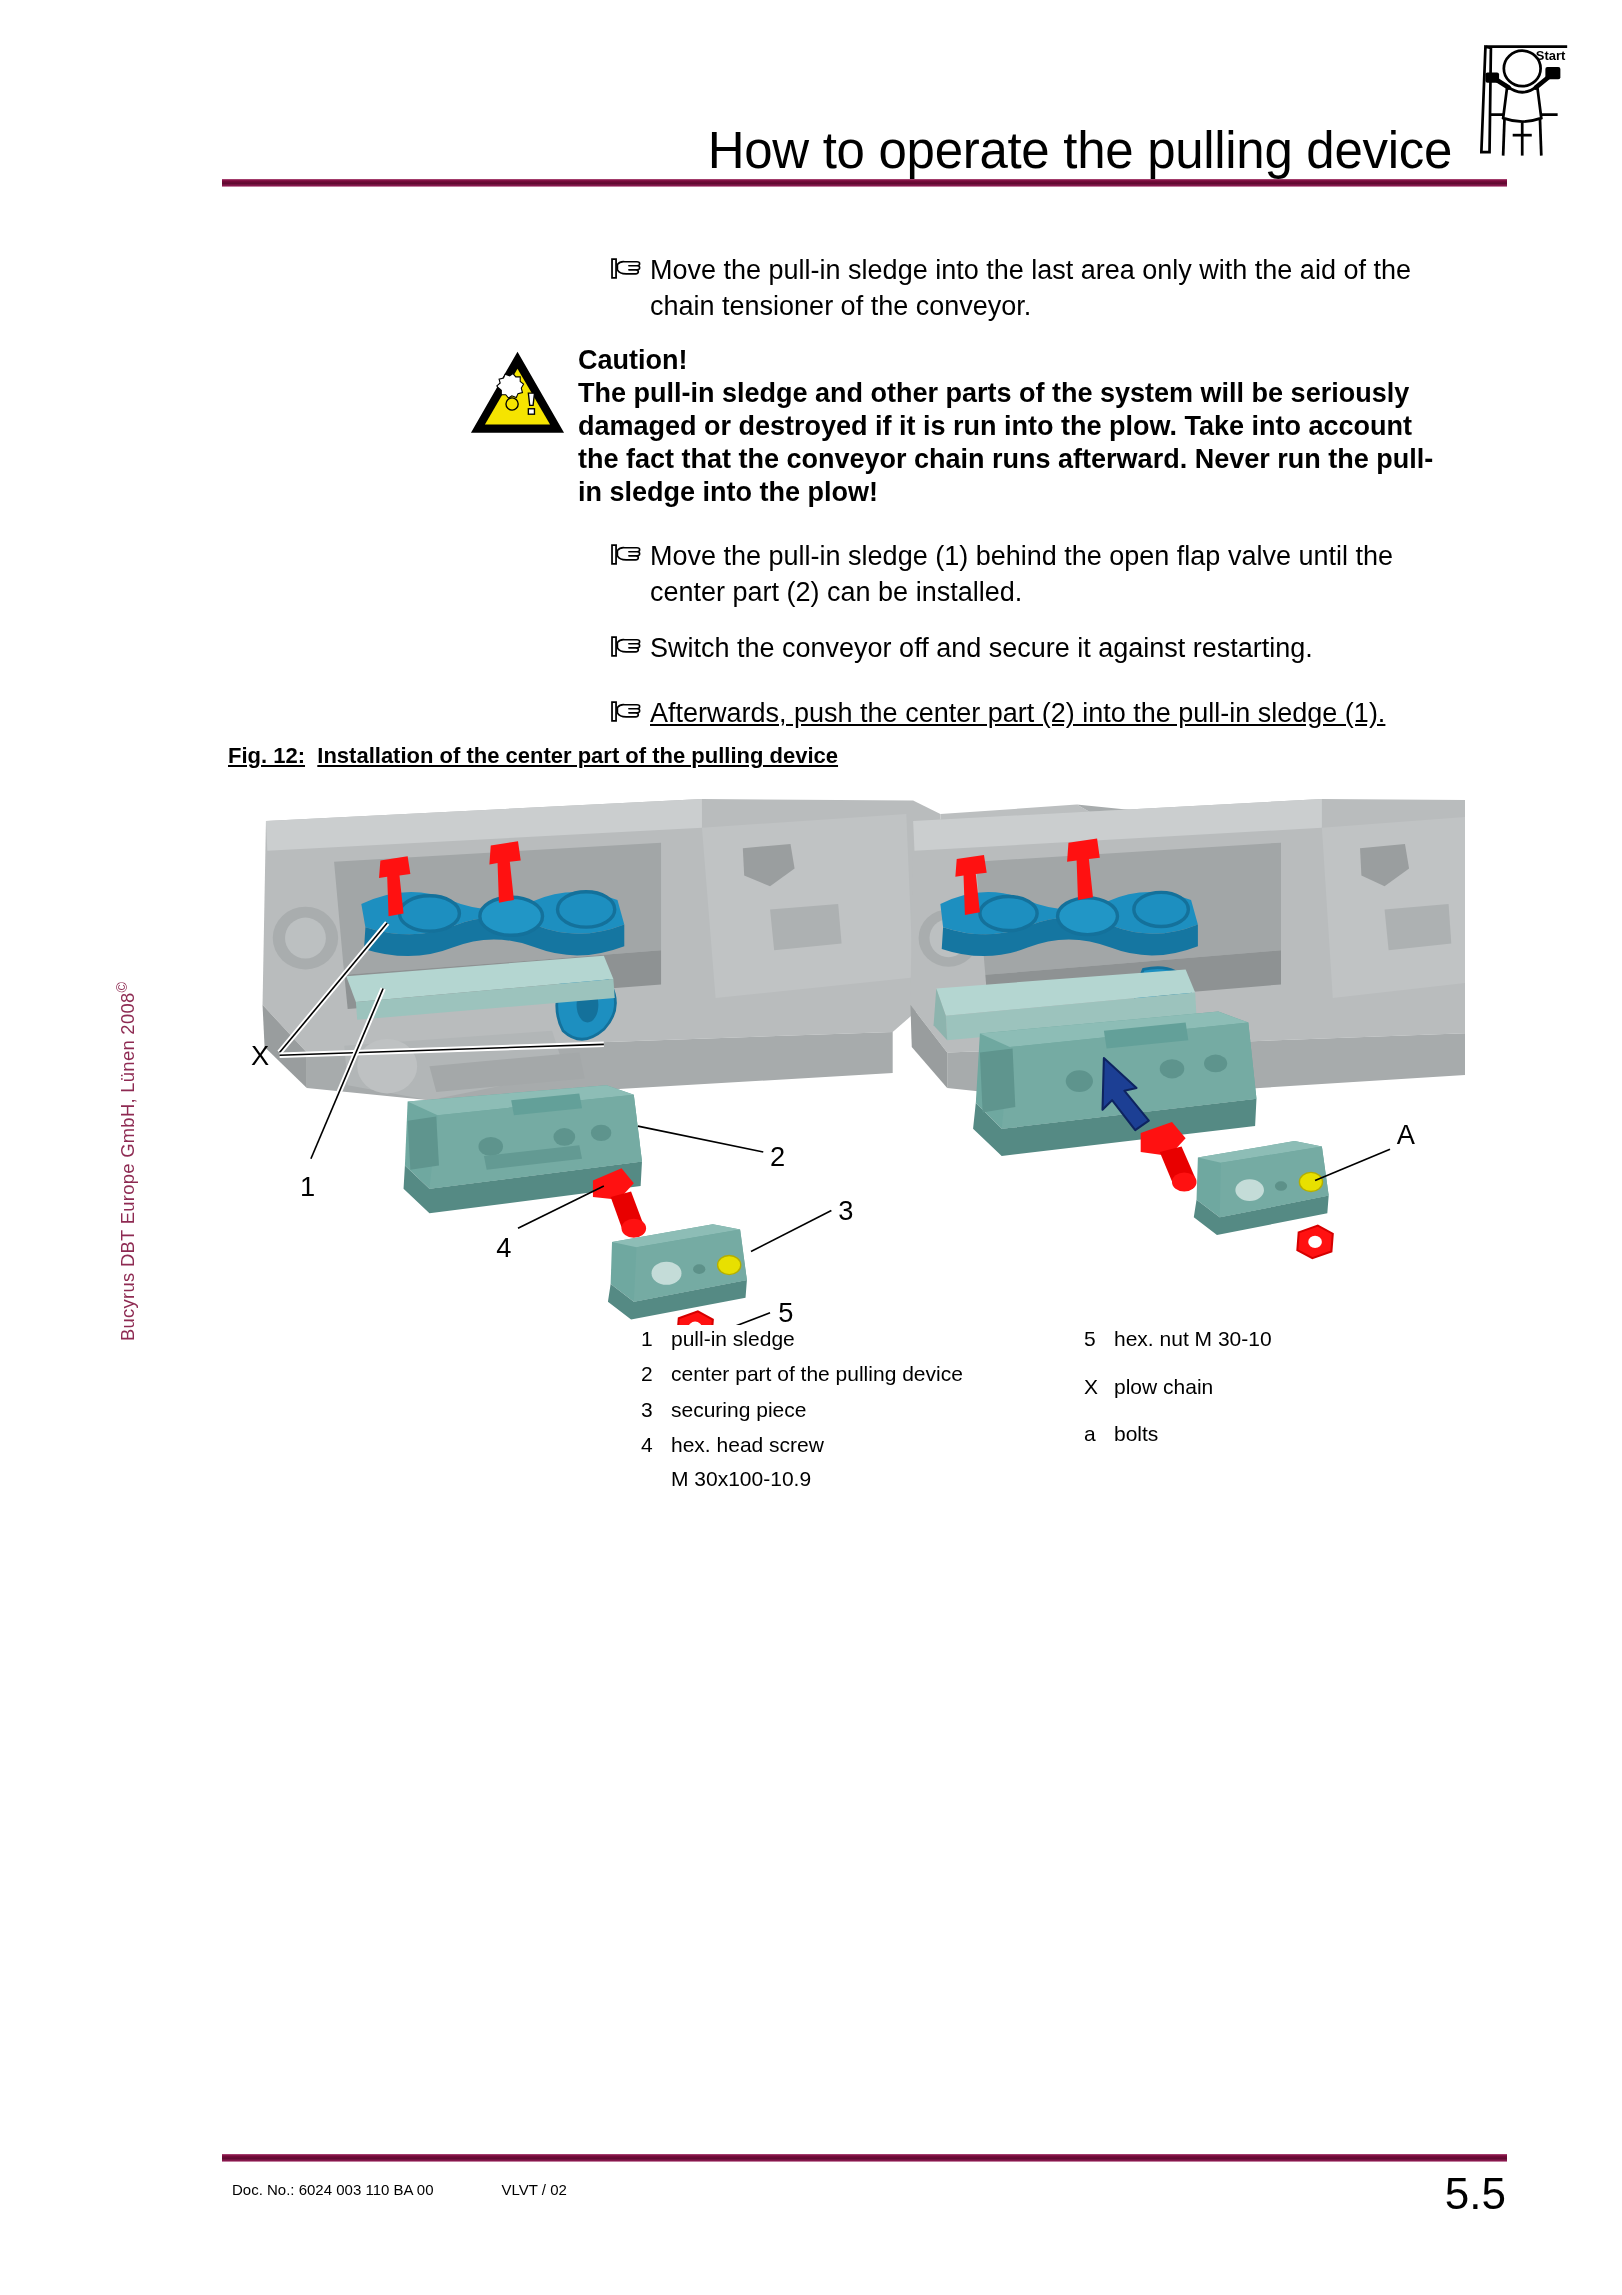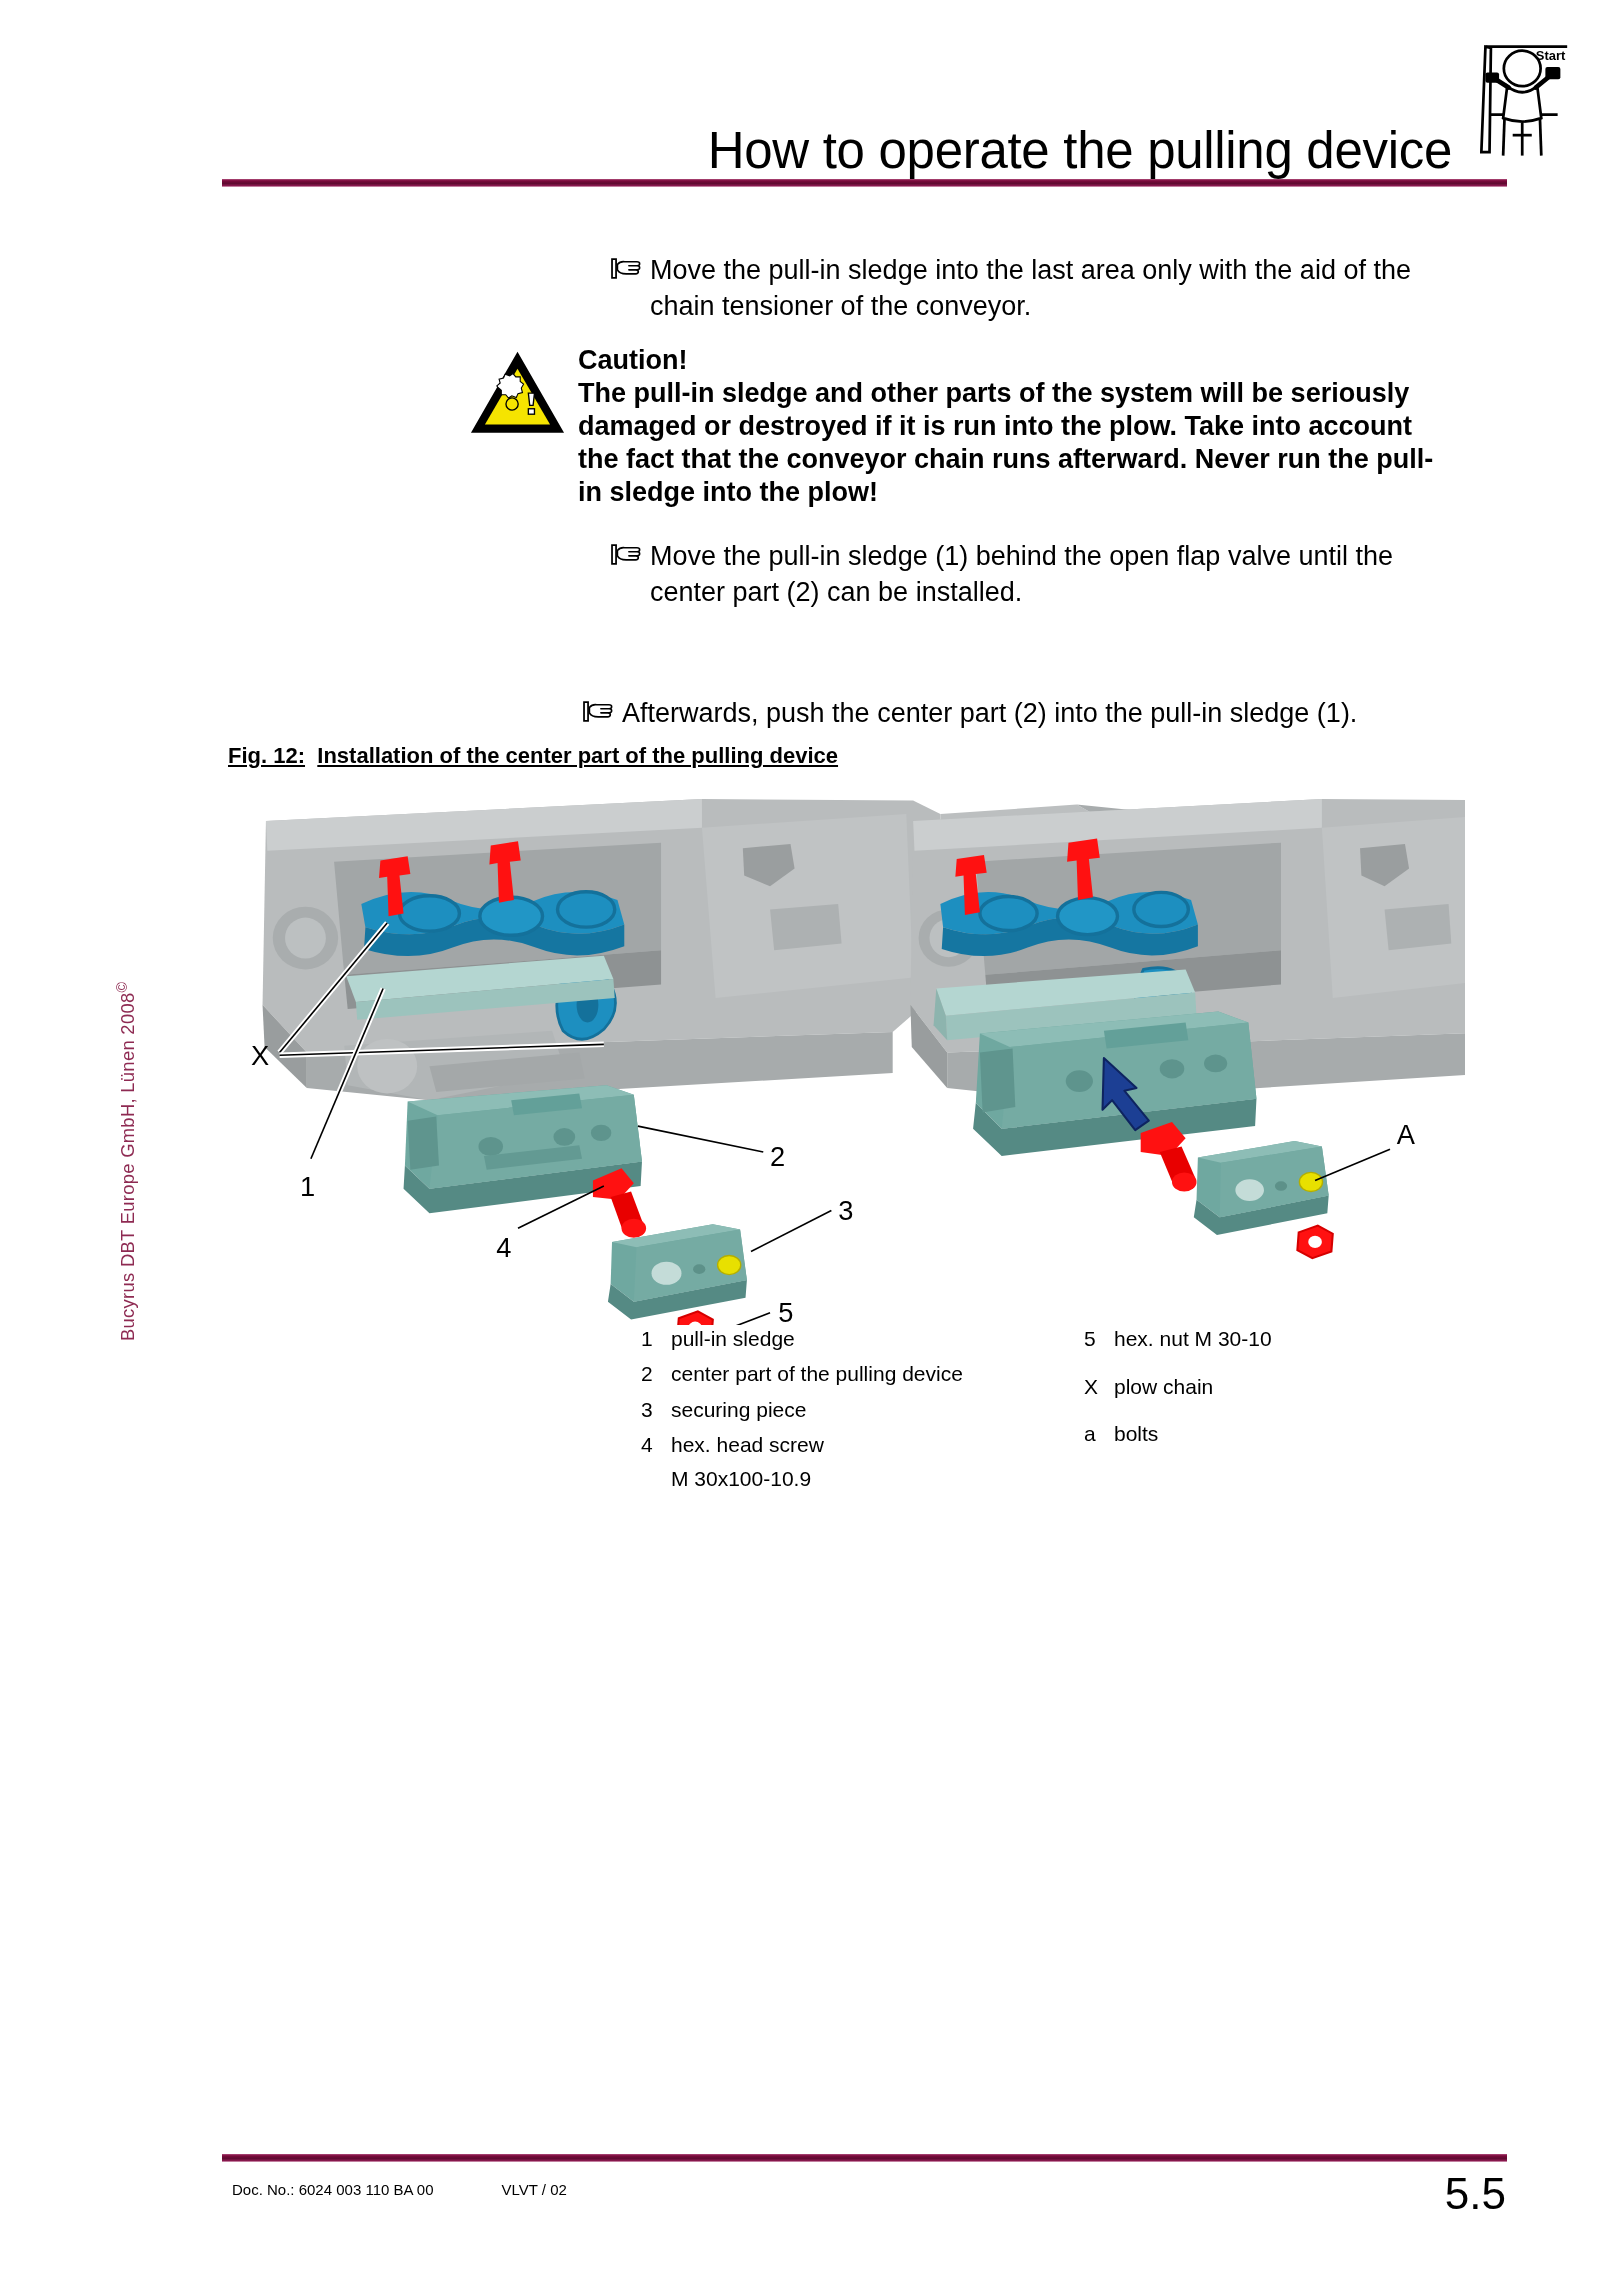--- a/index.html
+++ b/index.html
@@ -278,22 +278,33 @@
       <svg viewBox="0 0 46 40" width="31" height="27">
         <path d="M3 6 L3 34 L9 34 L9 6 Z" fill="none" stroke="#000" stroke-width="2.6"></path>
         <path d="M11 14 Q15 9 22 10 L40 10 Q44 10 44 13 Q44 16 40 16 L28 16
                  L40 16 Q44 16 44 19 Q44 22 40 22 L28 22 L38 22 Q42 22 42 25
                  Q42 28 38 28 L24 28 Q14 28 11 22 Z" fill="#fff" stroke="#000" stroke-width="2.4" stroke-linejoin="round"></path>
       </svg>
     </span>
     <span class="txt">Move the pull-in sledge (1) behind the open flap valve until the center part (2) can be installed.</span>
   </div>
 
-
-  <div class="instr" style="left:582px; top:695px; width:845px;">
+  <div class="instr" style="left:610px; top:630px; width:838px;">
+    <span class="hand">
+      <svg viewBox="0 0 46 40" width="31" height="27">
+        <path d="M3 6 L3 34 L9 34 L9 6 Z" fill="none" stroke="#000" stroke-width="2.6"></path>
+        <path d="M11 14 Q15 9 22 10 L40 10 Q44 10 44 13 Q44 16 40 16 L28 16
+                 L40 16 Q44 16 44 19 Q44 22 40 22 L28 22 L38 22 Q42 22 42 25
+                 Q42 28 38 28 L24 28 Q14 28 11 22 Z" fill="#fff" stroke="#000" stroke-width="2.4" stroke-linejoin="round"></path>
+      </svg>
+    </span>
+    <span class="txt">Switch the conveyor off and secure it against restarting.</span>
+  </div>
+
+  <div class="instr" style="left:610px; top:695px; width:845px;text-decoration:underline;">
     <span class="hand">
       <svg viewBox="0 0 46 40" width="31" height="27">
         <path d="M3 6 L3 34 L9 34 L9 6 Z" fill="none" stroke="#000" stroke-width="2.6"></path>
         <path d="M11 14 Q15 9 22 10 L40 10 Q44 10 44 13 Q44 16 40 16 L28 16
                  L40 16 Q44 16 44 19 Q44 22 40 22 L28 22 L38 22 Q42 22 42 25
                  Q42 28 38 28 L24 28 Q14 28 11 22 Z" fill="#fff" stroke="#000" stroke-width="2.4" stroke-linejoin="round"></path>
       </svg>
     </span>
     <span class="txt">Afterwards, push the center part (2) into the pull-in sledge (1).</span>
   </div>

